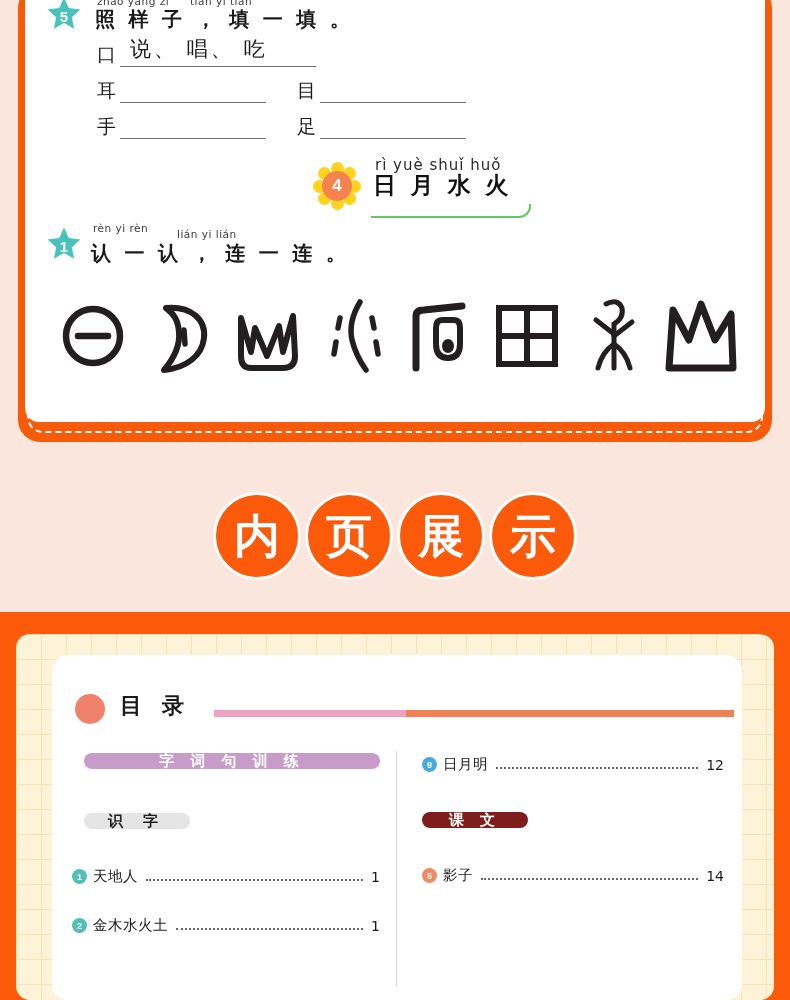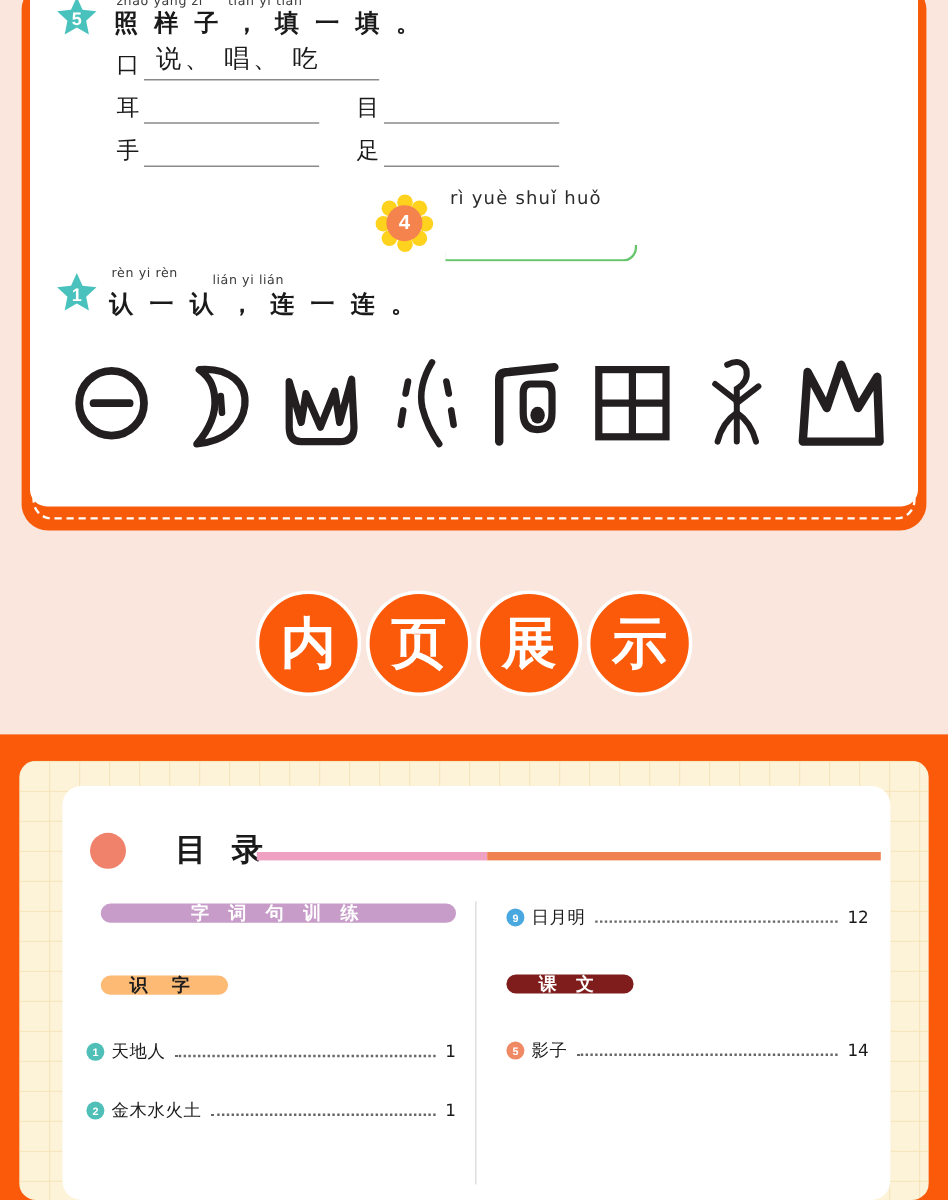--- a/index.html
+++ b/index.html
@@ -147,43 +147,43 @@
     overflow: hidden;
   }
 
   .toc-header { position: absolute; left: 14px; top: 30px; width: 660px; height: 46px; }
   .toc-sun { position: absolute; left: 0; top: 0; width: 48px; height: 48px; }
   .toc-sun .core2 {
     position: absolute; left: 9px; top: 9px; width: 30px; height: 30px;
     border-radius: 50%; background: #f0826b;
   }
   .toc-title {
-    position: absolute; left: 80px; top: 6px;
-    font-size: 26px; font-weight: bold; color: #1a1a1a; letter-spacing: 7px;
+    position: absolute; left: 54px; top: 6px;
+    font-size: 22px; font-weight: bold; color: #1a1a1a; letter-spacing: 7px;
     white-space: nowrap;
   }
   .toc-rule { position: absolute; left: 148px; top: 25px; width: 520px; height: 7px; display: flex; }
   .toc-rule .seg-pink { width: 192px; height: 100%; background: #efa1c4; }
   .toc-rule .seg-orange { flex: 1; height: 100%; background: #ef8250; }
 
   .toc-body { position: absolute; left: 0; top: 84px; width: 690px; height: 261px; display: flex; }
   .toc-col { position: relative; flex: 1; padding: 0 18px; }
   .toc-divider {
     position: absolute; left: 344px; top: 96px; width: 1px; height: 236px;
     background: #d8d8d8;
   }
 
   .pill {
     display: flex; align-items: center; justify-content: center;
     height: 16px; border-radius: 14px;
     color: #ffffff; font-size: 15px; font-weight: bold; letter-spacing: 6px;
     white-space: nowrap;
   }
   .pill-purple { background: #c79cc9; width: 296px; margin-left: 14px; }
-  .pill-teal   { background: #fdba74; width: 106px; margin-left: 14px; color: #1e1e1e; letter-spacing: 8px; }
+  .pill-teal   { background: #e5e5e5; width: 106px; margin-left: 14px; color: #1e1e1e; letter-spacing: 8px; }
   .pill-orange { background: #7f1d1d; width: 106px; margin-left: 6px; }
 
   .toc-entry {
     display: flex; align-items: center; white-space: nowrap;
     font-size: 14.5px; color: #1a1a1a;
   }
   .ent-badge {
     width: 15px; height: 15px; border-radius: 50%;
     color: #ffffff; font-size: 9px; font-weight: bold;
     display: flex; align-items: center; justify-content: center;
@@ -263,20 +263,21 @@
               <span class="petal" style="left:35px; top:17.5px;"></span>
               <span class="petal" style="left:29.5px; top:30px;"></span>
               <span class="petal" style="left:17.5px; top:35px;"></span>
               <span class="petal" style="left:5px; top:30px;"></span>
               <span class="petal" style="left:0px; top:17.5px;"></span>
               <span class="petal" style="left:5px; top:5px;"></span>
             </div>
             <div class="core">4</div>
           </div>
           <span class="lesson-pinyin">rì   yuè shuǐ  huǒ</span>
+          <span class="lesson-title">日 月 水 火</span>
           <span class="lesson-underline"></span>
         </div>
 
         <div class="star" style="left:20px; top:256px;">
           <svg viewBox="0 0 38 38" aria-hidden="true">
             <path d="M19 1.5 L23.8 12.1 L35.4 13.4 L26.8 21.3 L29.1 32.8 L19 27 L8.9 32.8 L11.2 21.3 L2.6 13.4 L14.2 12.1 Z" fill="#49c2bd"></path>
           </svg>
           <span class="num">1</span>
         </div>
         <span class="hdr-pinyin" style="left:68px; top:252px;">rèn yi rèn</span>

